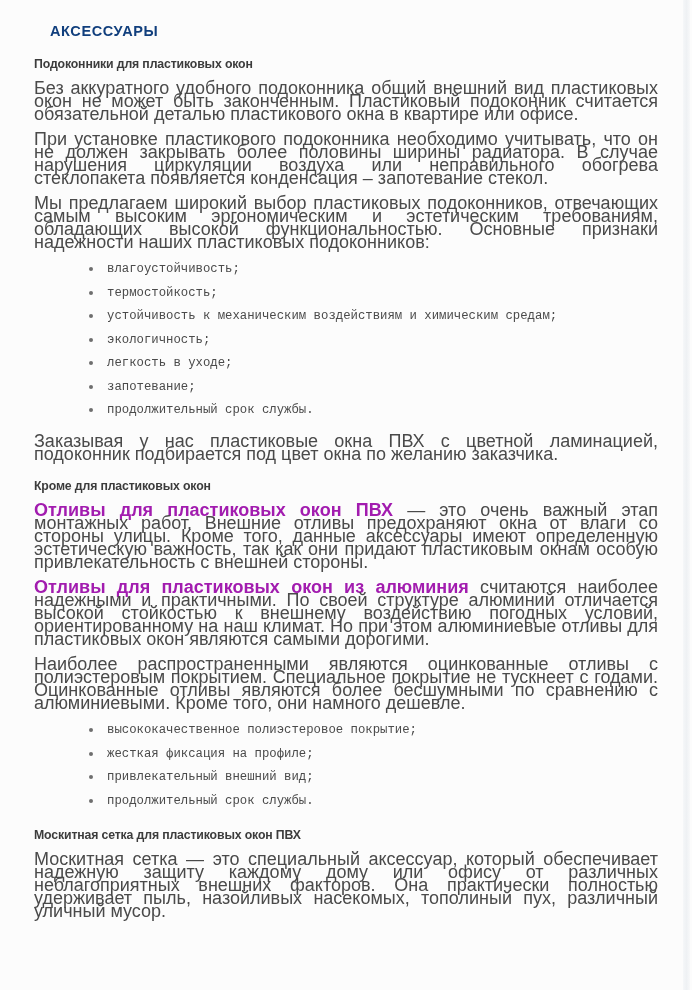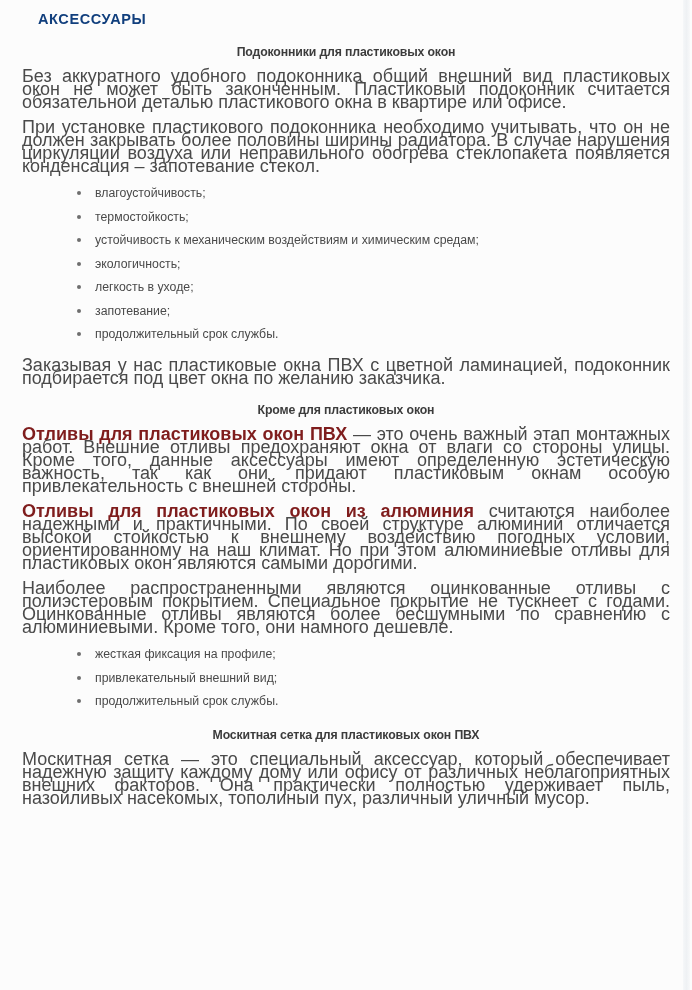--- a/index.html
+++ b/index.html
@@ -14,21 +14,21 @@
     overflow: hidden;
     font-family: "Liberation Sans", "DejaVu Sans", sans-serif;
     color: #3a3a3a;
     position: relative;
   }
 
   .page {
     box-sizing: border-box;
     width: 692px;
     height: 738px;
-    padding: 0;
+    padding: 12px;
     background: #fcfcfc;
     position: relative;
   }
 
   
   .edge-strip {
     position: absolute;
     top: 0;
     right: 2px;
     width: 7px;
@@ -52,41 +52,41 @@
     padding: 0 22px 0 22px;
   }
 
   h2.section-heading {
     margin: 18px 0 11px 0;
     font-size: 12.3px;
     font-weight: bold;
     color: #3c3c3c;
     letter-spacing: -0.15px;
     font-family: "Liberation Sans", sans-serif;
-    text-align: center;
   }
 
   p.para {
     margin: 0 0 12px 0;
     font-size: 18px;
     line-height: 13px;
     color: #4a4a4a;
     text-align: justify;
     text-justify: inter-word;
   }
 
   p.para .lead {
     font-weight: bold;
-    color: #7f1d1d;
+    color: #a21caf;
   }
 
   ul.bullets {
     margin: 4px 0 16px 0;
     padding: 0 0 0 55px;
     list-style: none;
+    font-family: Liberation Mono, monospace;
   }
 
   ul.bullets li {
     position: relative;
     font-size: 12.3px;
     line-height: 17px;
     color: #4a4a4a;
     margin: 0 0 6.5px 0;
     padding-left: 18px;
   }
@@ -110,20 +110,21 @@
   <div class="edge-strip"></div>
 
   <h1 class="page-title">АКСЕССУАРЫ</h1>
 
   <div class="content">
 
     <h2 class="section-heading">Подоконники для пластиковых окон</h2>
 
     <p class="para">Без аккуратного удобного подоконника общий внешний вид пластиковых окон не может быть законченным. Пластиковый подоконник считается обязательной деталью пластикового окна в квартире или офисе.</p>
     <p class="para">При установке пластикового подоконника необходимо учитывать, что он не должен закрывать более половины ширины радиатора. В случае нарушения циркуляции воздуха или неправильного обогрева стеклопакета появляется конденсация – запотевание стекол.</p>
+    <p class="para">Мы предлагаем широкий выбор пластиковых подоконников, отвечающих самым высоким эргономическим и эстетическим требованиям, обладающих высокой функциональностью. Основные признаки надежности наших пластиковых подоконников:</p>
 
     <ul class="bullets">
       <li>влагоустойчивость;</li>
       <li>термостойкость;</li>
       <li>устойчивость к механическим воздействиям и химическим средам;</li>
       <li>экологичность;</li>
       <li>легкость в уходе;</li>
       <li>запотевание;</li>
       <li>продолжительный срок службы.</li>
     </ul>
@@ -133,20 +134,21 @@
     <h2 class="section-heading">Кроме для пластиковых окон</h2>
 
     <p class="para"><span class="lead">Отливы для пластиковых окон ПВХ</span><span> — это очень важный этап монтажных работ. Внешние отливы предохраняют окна от влаги со стороны улицы. Кроме того, данные аксессуары имеют определенную эстетическую важность, так как они придают пластиковым окнам особую привлекательность с внешней стороны.</span></p>
 
     <p class="para"><span class="lead">Отливы для пластиковых окон из алюминия</span><span> считаются наиболее надежными и практичными. По своей структуре алюминий отличается высокой стойкостью к внешнему воздействию погодных условий, ориентированному на наш климат. Но при этом алюминиевые отливы для пластиковых окон являются самыми дорогими.</span></p>
 
     <p class="para">Наиболее распространенными являются оцинкованные отливы с полиэстеровым покрытием. Специальное покрытие не тускнеет с годами. Оцинкованные отливы являются более бесшумными по сравнению с алюминиевыми. Кроме того, они намного дешевле.</p>
 
 
     <ul class="bullets">
+      <li>высококачественное полиэстеровое покрытие;</li>
       <li>жесткая фиксация на профиле;</li>
       <li>привлекательный внешний вид;</li>
       <li>продолжительный срок службы.</li>
     </ul>
 
     <h2 class="section-heading">Москитная сетка для пластиковых окон ПВХ</h2>
 
     <p class="para">Москитная сетка — это специальный аксессуар, который обеспечивает надежную защиту каждому дому или офису от различных неблагоприятных внешних факторов. Она практически полностью удерживает пыль, назойливых насекомых, тополиный пух, различный уличный мусор.</p>
 
   </div>

